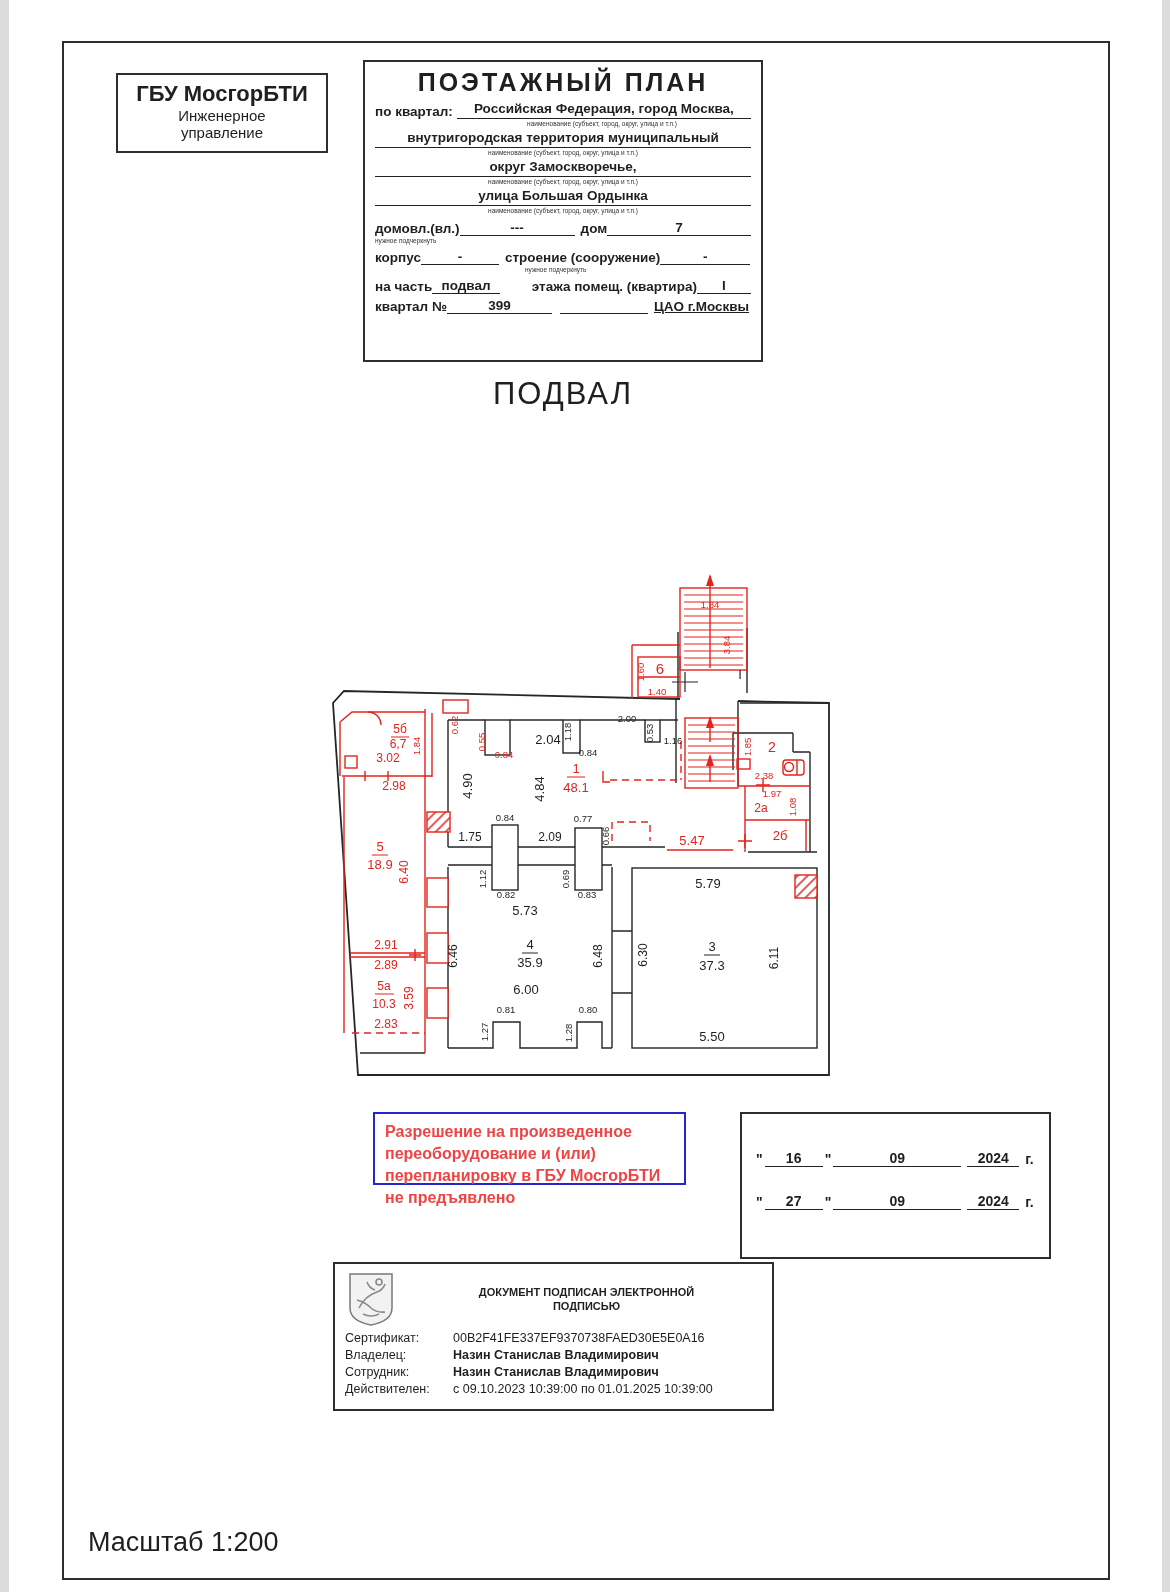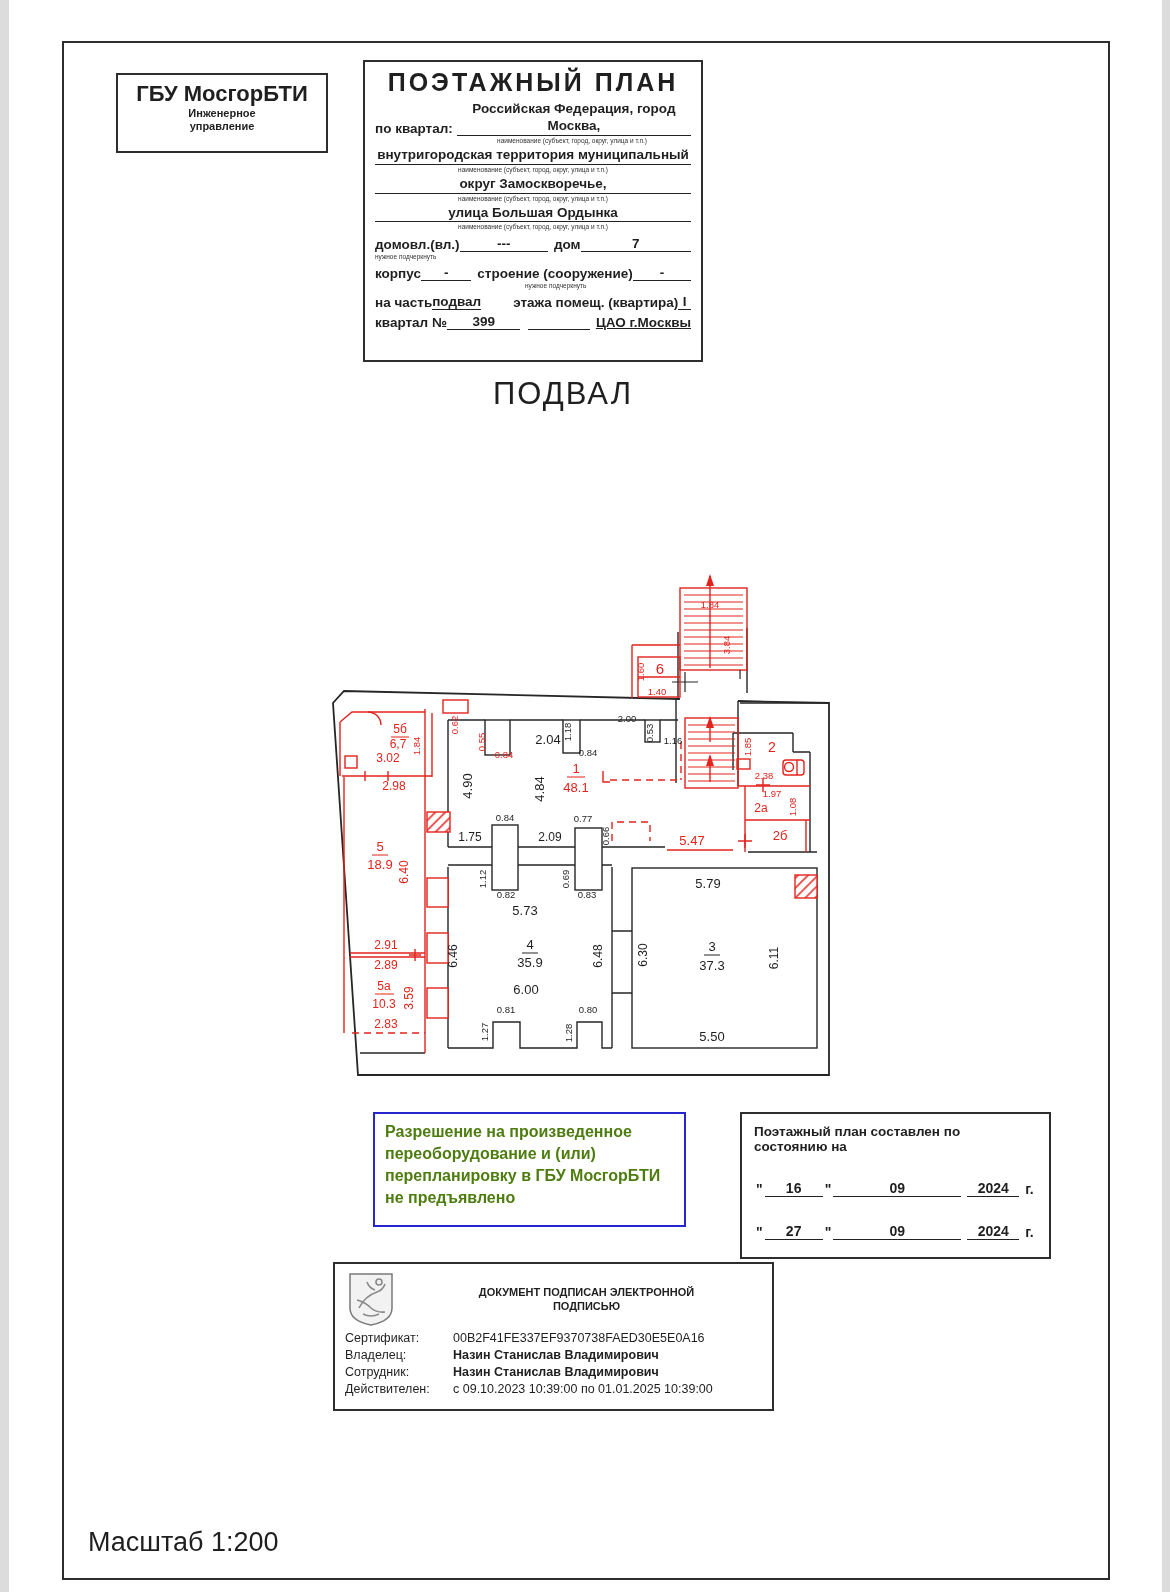--- a/index.html
+++ b/index.html
@@ -1,33 +1,33 @@
 <!DOCTYPE html>
 <html><head>
 <meta charset="utf-8">
 <style>
   html,body{margin:0;padding:0;background:#fff;}
   body{width:1170px;height:1592px;position:relative;font-family:"Liberation Sans",sans-serif;color:#1f1f1f;overflow:hidden;}
   .scan-strip{position:absolute;background:#dcdcdc;}
   .page-frame{position:absolute;left:62px;top:41px;width:1044px;height:1535px;border:2px solid #2e2e2e;}
   .org-box{position:absolute;left:84px;top:73px;width:212px;height:80px;border:2px solid #2e2e2e;text-align:center;padding-top:6px;box-sizing:border-box;margin-left:32px;}
   .org-line1{font-size:22px;font-weight:600;}
-  .org-line2{font-size:11px;font-weight:700;line-height:1.15;text-align:center;}
-  .hdr-box{position:absolute;left:363px;top:60px;width:340px;height:302px;border:2px solid #2e2e2e;box-sizing:border-box;padding:6px 10px 0 10px;}
+  .org-line2{font-size:15px;font-weight:400;line-height:1.15;text-align:center;}
+  .hdr-box{position:absolute;left:363px;top:60px;width:400px;height:302px;border:2px solid #2e2e2e;box-sizing:border-box;padding:6px 10px 0 10px;}
   .hdr-title{text-align:center;font-size:25px;font-weight:700;letter-spacing:3px;margin-bottom:4px;}
   .addr-row{display:flex;align-items:flex-end;}
   .addr-label{font-size:13.5px;font-weight:600;white-space:nowrap;padding-right:4px;}
   .addr-val{flex:1;text-align:center;font-size:13.5px;font-weight:600;border-bottom:1.5px solid #222;line-height:1.25;}
   .caption{font-size:6.5px;text-align:center;color:#333;margin:1px 0 3px 0;}
   .fld-row{display:flex;align-items:flex-end;font-size:13.5px;font-weight:600;margin-top:9px;}
   .fld-label{white-space:nowrap;}
   .u{display:inline-block;text-align:center;border-bottom:1.5px solid #222;font-weight:600;}
   .tiny-note{font-size:6.5px;color:#333;margin-top:1px;}
   .floor-title{position:absolute;left:363px;top:376px;width:400px;text-align:center;font-size:31px;letter-spacing:2px;font-weight:400;}
-  .perm-box{position:absolute;left:373px;top:1112px;width:313px;height:115px;border:2px solid #2626cf;box-sizing:border-box;padding:7px 10px;color:#4d7c0f;font-size:16px;font-weight:600;line-height:1.38;}
+  .perm-box{position:absolute;left:373px;top:1112px;width:313px;height:73px;border:2px solid #2626cf;box-sizing:border-box;padding:7px 10px;color:#ef4444;font-size:16px;font-weight:600;line-height:1.38;}
   .date-box{position:absolute;left:740px;top:1112px;width:311px;height:147px;border:2px solid #2e2e2e;box-sizing:border-box;padding:10px 12px 0 12px;}
   .date-title{font-size:13.5px;font-weight:600;}
   .date-row{display:flex;align-items:flex-end;font-size:14px;font-weight:600;margin-top:26px;}
   .q{padding:0 2px;}
   .du{border-bottom:1.5px solid #222;text-align:center;}
   .sig-box{position:absolute;left:333px;top:1262px;width:441px;height:149px;border:2px solid #2e2e2e;box-sizing:border-box;padding:6px 10px;}
   .sig-head{display:flex;align-items:center;}
   .sig-logo{width:52px;height:58px;flex:0 0 52px;margin-right:14px;}
   .sig-title{flex:1;text-align:center;font-size:11px;font-weight:700;line-height:1.3;}
   .sig-rows{}
@@ -261,21 +261,20 @@
 </svg>
 
 <div class="perm-box">
   <div>Разрешение на произведенное</div>
   <div>переоборудование и (или)</div>
   <div>перепланировку в ГБУ МосгорБТИ</div>
   <div>не предъявлено</div>
 </div>
 
 <div class="date-box">
-  <div class="date-title">Поэтажный план составлен по состоянию на</div>
   <div class="date-row">
     <span class="q">"</span>
     <span class="du" style="width:58px;">16</span>
     <span class="q">"</span>
     <span class="du" style="width:128px;">09</span>
     <span class="du" style="width:52px;margin-left:6px;">2024</span>
     <span style="padding-left:6px;">г.</span>
   </div>
   <div class="date-row">
     <span class="q">"</span>

